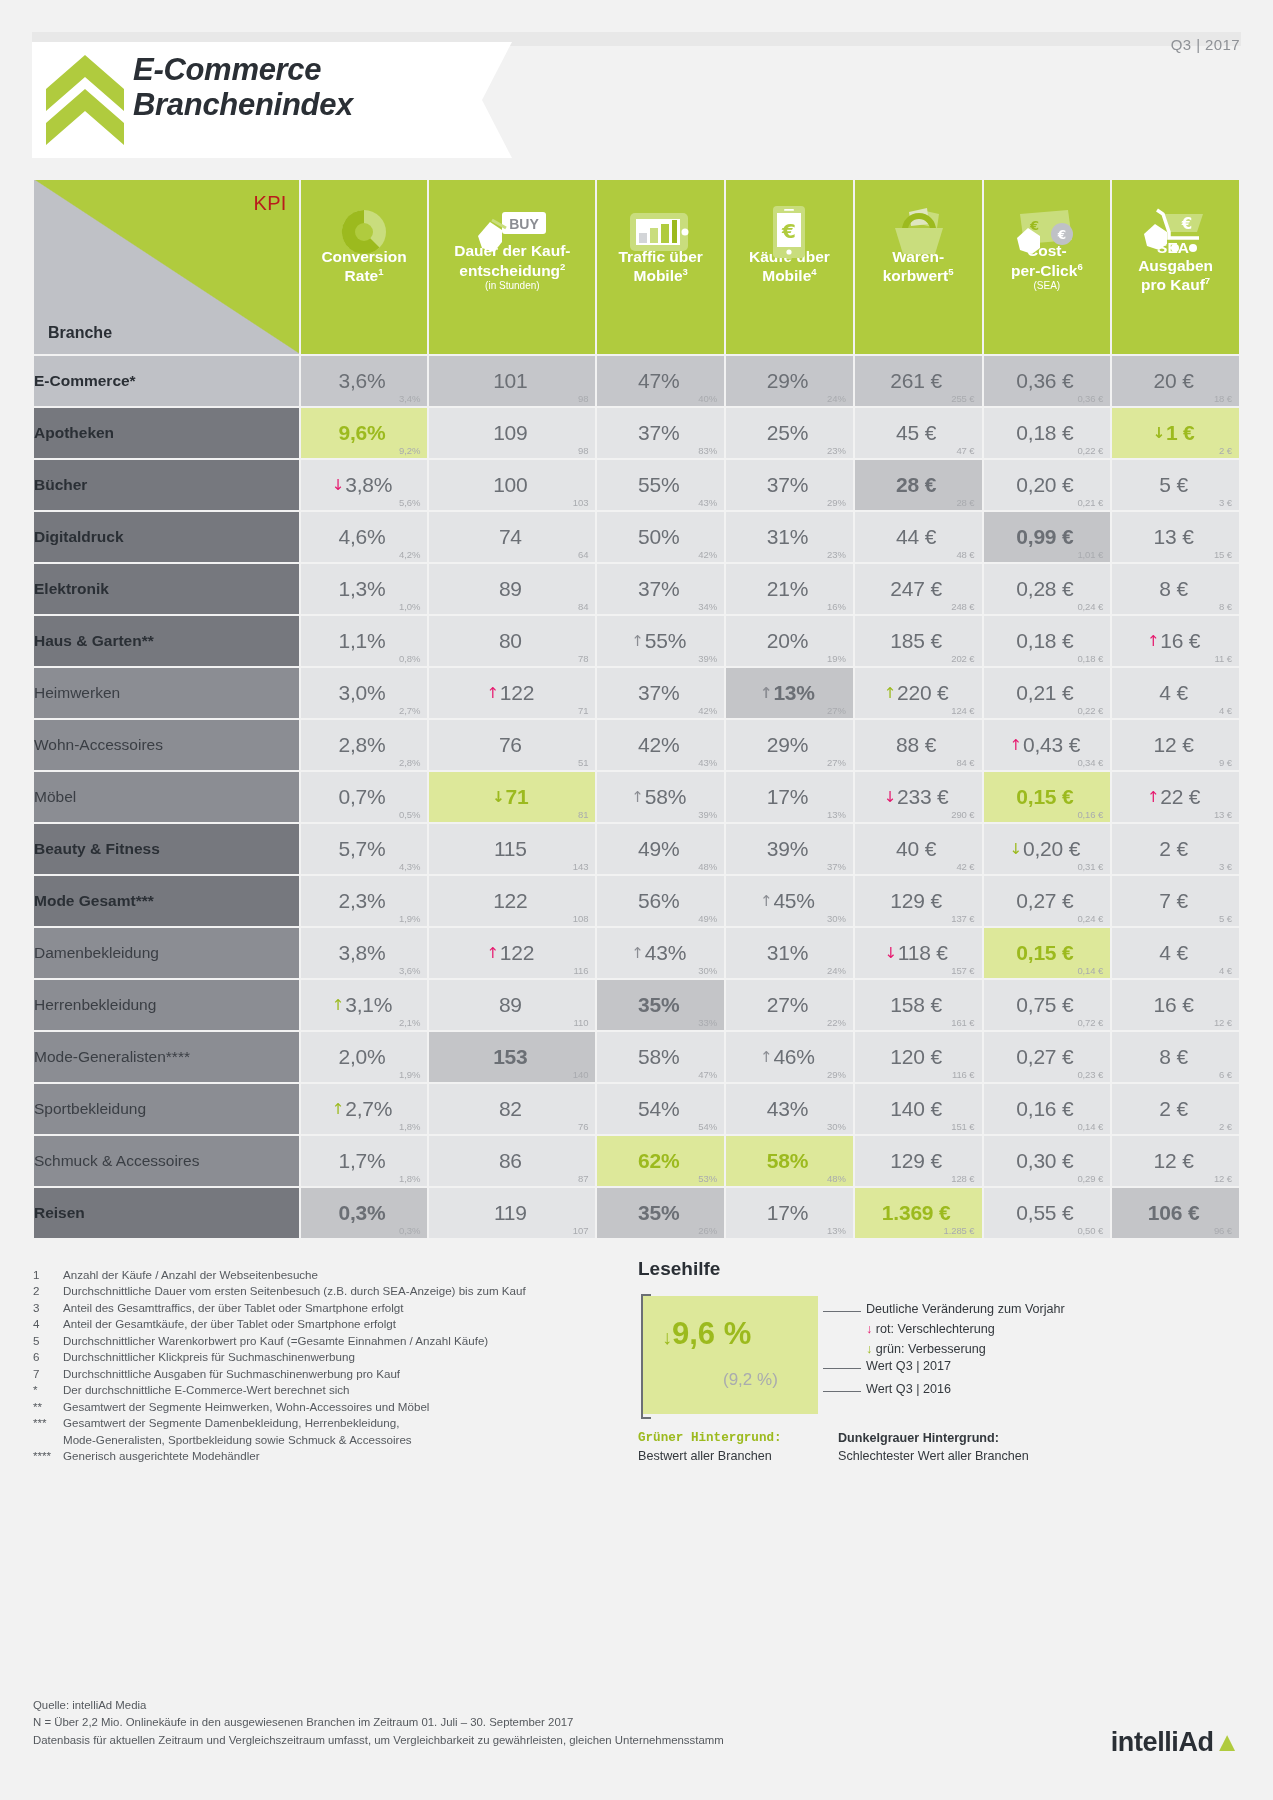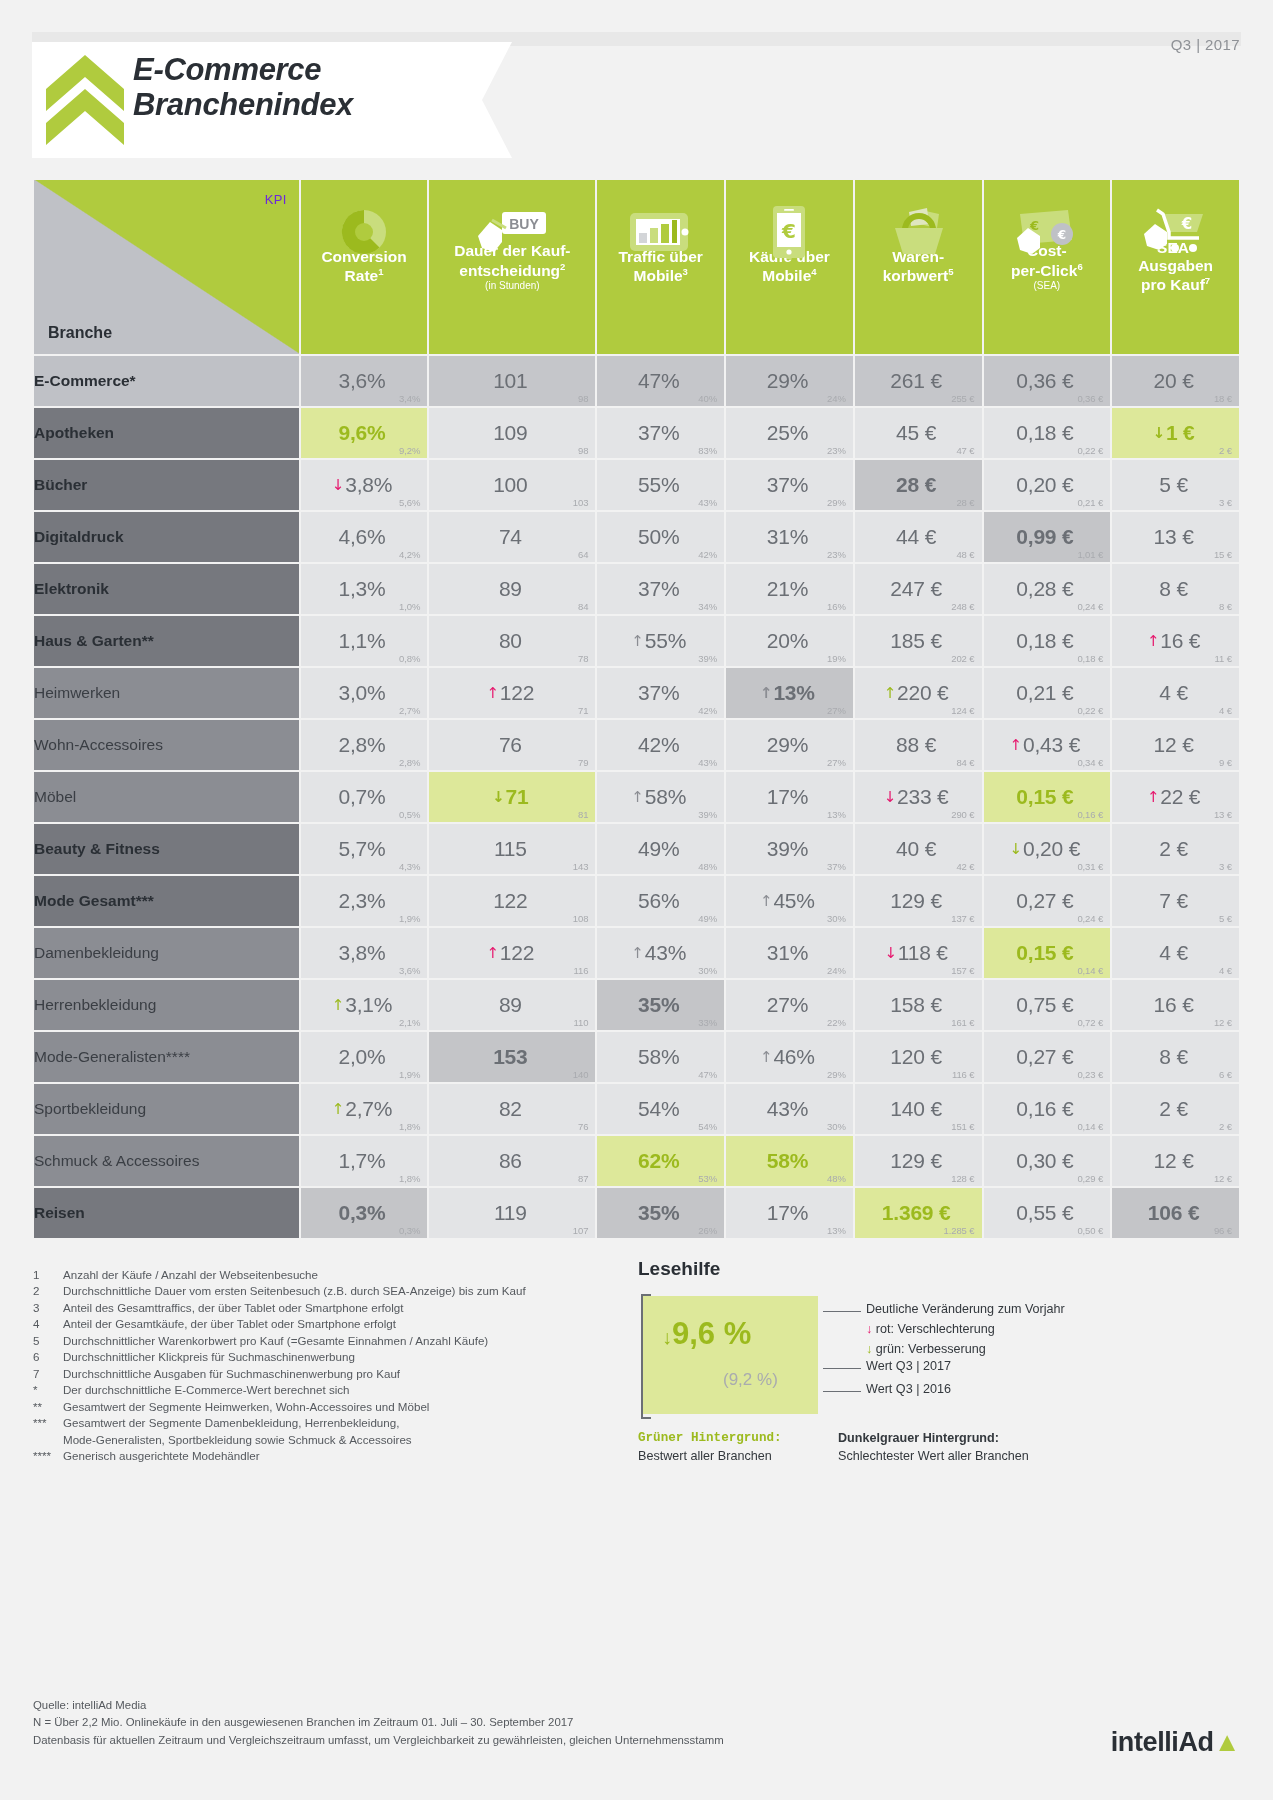--- a/index.html
+++ b/index.html
@@ -67,21 +67,21 @@
   th.corner {
     width: 236px; height: 174px; padding: 0;
     position: relative; background: #b0cb3e; vertical-align: bottom;
   }
   th.corner .tri {
     position: absolute; left: 0; top: 0; width: 100%; height: 100%;
     background: linear-gradient(to bottom left, transparent 49.6%, #bfc1c6 50%);
   }
   th.corner .kpi-word {
     position: absolute; right: 12px; top: 12px;
-    font-size: 13px; color: #6d28d9; font-weight: normal; letter-spacing: .3px;
+    font-size: 20px; color: #b91c1c; font-weight: normal; letter-spacing: .3px;
   }
   th.corner .branche-word {
     position: absolute; left: 14px; bottom: 12px;
     font-size: 16px; color: #2a2f35; font-weight: bold;
   }
 
   td.rowlabel {
     width: 236px; height: 50px; padding-left: 14px;
     font-size: 15.5px; color: #2a2f35;
   }
@@ -352,21 +352,21 @@
           <td class="cell" style="width: 148px;"><span class="val"><span class="arr up-bad">↑</span>122</span><span class="prev">71</span></td>
           <td class="cell" style="width: 113px;"><span class="val">37%</span><span class="prev">42%</span></td>
           <td class="cell worst" style="width: 113px;"><span class="val"><span class="arr neutral">↑</span>13%</span><span class="prev">27%</span></td>
           <td class="cell" style="width: 113px;"><span class="val"><span class="arr up-good">↑</span>220 €</span><span class="prev">124 €</span></td>
           <td class="cell" style="width: 113px;"><span class="val">0,21 €</span><span class="prev">0,22 €</span></td>
           <td class="cell" style="width: 113px;"><span class="val">4 €</span><span class="prev">4 €</span></td>
         </tr>
         <tr class="sub">
           <td class="rowlabel">Wohn-Accessoires</td>
           <td class="cell" style="width: 113px;"><span class="val">2,8%</span><span class="prev">2,8%</span></td>
-          <td class="cell" style="width: 148px;"><span class="val">76</span><span class="prev">79</span></td>
+          <td class="cell" style="width: 148px;"><span class="val">76</span><span class="prev">51</span></td>
           <td class="cell" style="width: 113px;"><span class="val">42%</span><span class="prev">43%</span></td>
           <td class="cell" style="width: 113px;"><span class="val">29%</span><span class="prev">27%</span></td>
           <td class="cell" style="width: 113px;"><span class="val">88 €</span><span class="prev">84 €</span></td>
           <td class="cell" style="width: 113px;"><span class="val"><span class="arr up-bad">↑</span>0,43 €</span><span class="prev">0,34 €</span></td>
           <td class="cell" style="width: 113px;"><span class="val">12 €</span><span class="prev">9 €</span></td>
         </tr>
         <tr class="sub">
           <td class="rowlabel">Möbel</td>
           <td class="cell" style="width: 113px;"><span class="val">0,7%</span><span class="prev">0,5%</span></td>
           <td class="cell best" style="width: 148px;"><span class="val"><span class="arr down-good">↓</span>71</span><span class="prev">81</span></td>

